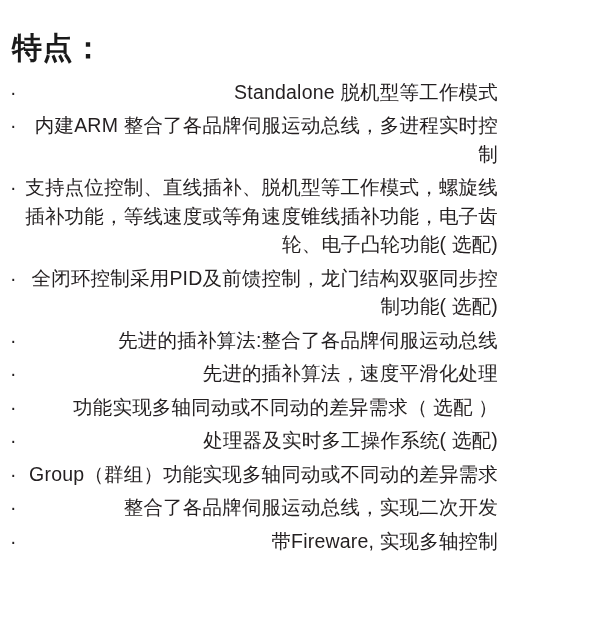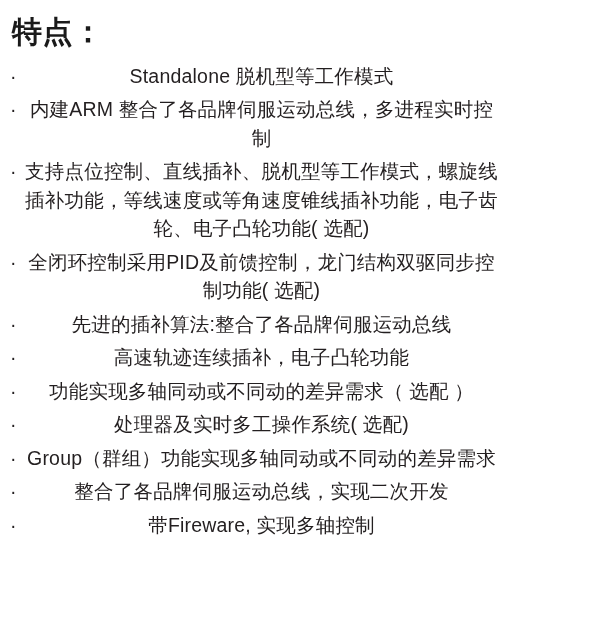--- a/index.html
+++ b/index.html
@@ -11,21 +11,21 @@
     height: 617px;
     background: #ffffff;
     font-family: "Liberation Sans", "DejaVu Sans", sans-serif;
     color: #231f20;
     overflow: hidden;
   }
   .page {
     width: 516px;
     height: 617px;
     box-sizing: border-box;
-    padding: 14px 18px 0 10px;
+    padding: 30px 18px 0 10px;
     position: relative;
   }
   .heading {
     font-size: 30px;
     font-weight: bold;
     letter-spacing: 0.5px;
     line-height: 1.2;
     margin: 0 0 12px 2px;
     color: #1a1a1a;
   }
@@ -47,21 +47,21 @@
     flex: 0 0 auto;
     width: 15px;
     text-align: left;
     font-size: 19.5px;
     line-height: 1.46;
     color: #231f20;
     user-select: none;
   }
   .item-text {
     flex: 1 1 auto;
-    text-align: center;
+    text-align: right;
     word-break: break-word;
   }
 </style>
 </head>
 <body>
 
 <div class="page">
   <h1 class="heading">特点：</h1>
   <ul class="feature-list">
     <li class="feature-item">
@@ -79,21 +79,21 @@
     <li class="feature-item">
       <span class="bullet">·</span>
       <span class="item-text">全闭环控制采用PID及前馈控制，龙门结构双驱同步控制功能( 选配)</span>
     </li>
     <li class="feature-item">
       <span class="bullet">·</span>
       <span class="item-text">先进的插补算法:整合了各品牌伺服运动总线</span>
     </li>
     <li class="feature-item">
       <span class="bullet">·</span>
-      <span class="item-text">高速轨迹连续插补，电子凸轮功能</span>
+      <span class="item-text">先进的插补算法，速度平滑化处理</span>
     </li>
     <li class="feature-item">
       <span class="bullet">·</span>
       <span class="item-text">功能实现多轴同动或不同动的差异需求（ 选配 ）</span>
     </li>
     <li class="feature-item">
       <span class="bullet">·</span>
       <span class="item-text">处理器及实时多工操作系统( 选配)</span>
     </li>
     <li class="feature-item">

